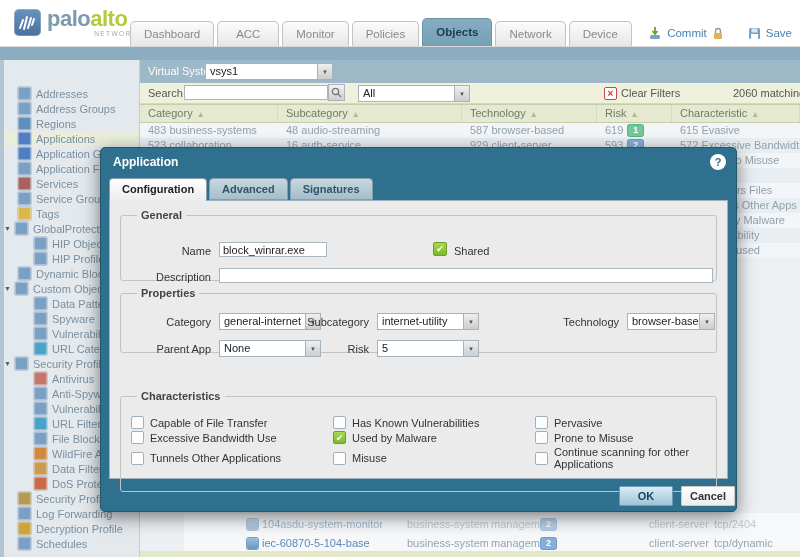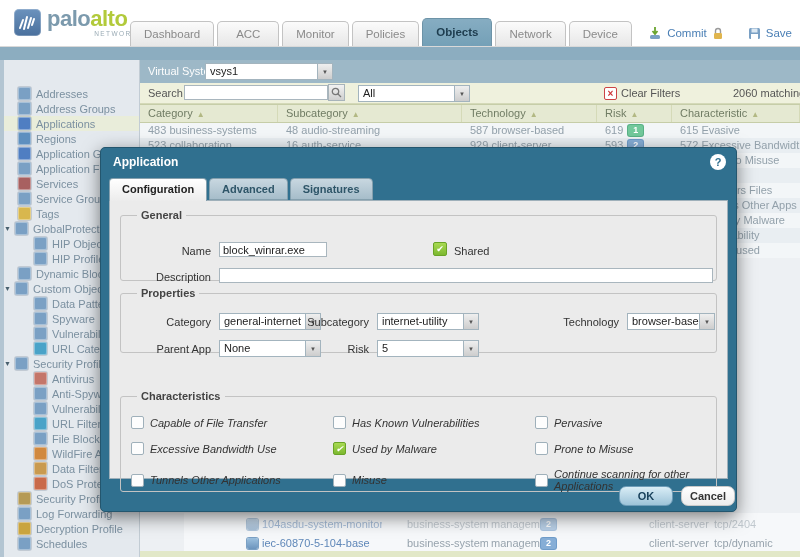--- a/index.html
+++ b/index.html
@@ -91,23 +91,23 @@
                  border:1px solid #9fb0ba; }
   fieldset { position:absolute; border:1px solid #c3c3c3; border-radius:3px; }
   legend { margin-left:16px; padding:0 4px; font-weight:bold; color:#444; font-size:11px; }
   .fs-general { left:10px; top:8px; width:597px; height:72px; }
   .fs-props   { left:10px; top:86px; width:597px; height:66px; }
   .fs-chars   { left:10px; top:158px; width:597px; height:102px;margin-top:31px; }
   .flbl { position:absolute; width:90px; text-align:right; color:#333; }
   .cb { display:inline-block; width:13px; height:13px; border:1px solid #9fb0ba; border-radius:2px; background:#fdfdfd;
         color:#fff; font-size:9px; line-height:12px; text-align:center; vertical-align:middle; flex:none; }
   .cb.checked { background:linear-gradient(#a8da52,#7cb82f); border-color:#69a326; }
-  .chars-grid { display:grid; grid-template-columns:202px 202px auto; row-gap:13px; padding:14px 0 0 10px;font-style:italic; }
+  .chars-grid { display:grid; grid-template-columns:202px 202px auto; row-gap:2px; padding:14px 0 0 10px; }
   .chk-item { display:flex; align-items:center; gap:6px; color:#333; }
-  .dlg-btn { position:absolute; top:338px; width:54px; height:20px; border-radius:7px; font-size:11px; font-weight:bold;
+  .dlg-btn { position:absolute; top:338px; width:54px; height:20px; border-radius:1px; font-size:11px; font-weight:bold;
              font-family:"Liberation Sans",sans-serif; cursor:pointer; }
   .btn-ok { left:518px; background:linear-gradient(#d9edf6,#9dc3d8); border:1px solid #6d9cb8; color:#19425c; }
   .btn-cancel { left:580px; background:linear-gradient(#ffffff,#ededed); border:1px solid #c9c9c9; color:#333; }
 </style>
 </head>
 <body>
 
 <div class="screen">
 
   <div class="header">
@@ -158,27 +158,27 @@
     <div class="side-strip"></div>
     <div id="sidebar-items">
         <div class="side-item" style="padding-left: 18px;">
           <span class="ticon" style="background: rgb(122, 160, 196);"></span>
           <span>Addresses</span>
         </div>
         <div class="side-item" style="padding-left: 18px;">
           <span class="ticon" style="background: rgb(122, 160, 196);"></span>
           <span>Address Groups</span>
         </div>
+        <div class="side-item" style="padding-left: 18px;">
+          <span class="ticon" style="background: rgb(94, 143, 191);"></span>
+          <span>Regions</span>
+        </div>
         <div class="side-item selected" style="padding-left: 18px;">
           <span class="ticon" style="background: rgb(79, 126, 194);"></span>
           <span>Applications</span>
-        </div>
-        <div class="side-item" style="padding-left: 18px;">
-          <span class="ticon" style="background: rgb(94, 143, 191);"></span>
-          <span>Regions</span>
         </div>
         <div class="side-item" style="padding-left: 18px;">
           <span class="ticon" style="background: rgb(79, 126, 194);"></span>
           <span>Application Groups</span>
         </div>
         <div class="side-item" style="padding-left: 18px;">
           <span class="ticon" style="background: rgb(122, 160, 196);"></span>
           <span>Application Filters</span>
         </div>
         <div class="side-item" style="padding-left: 18px;">

